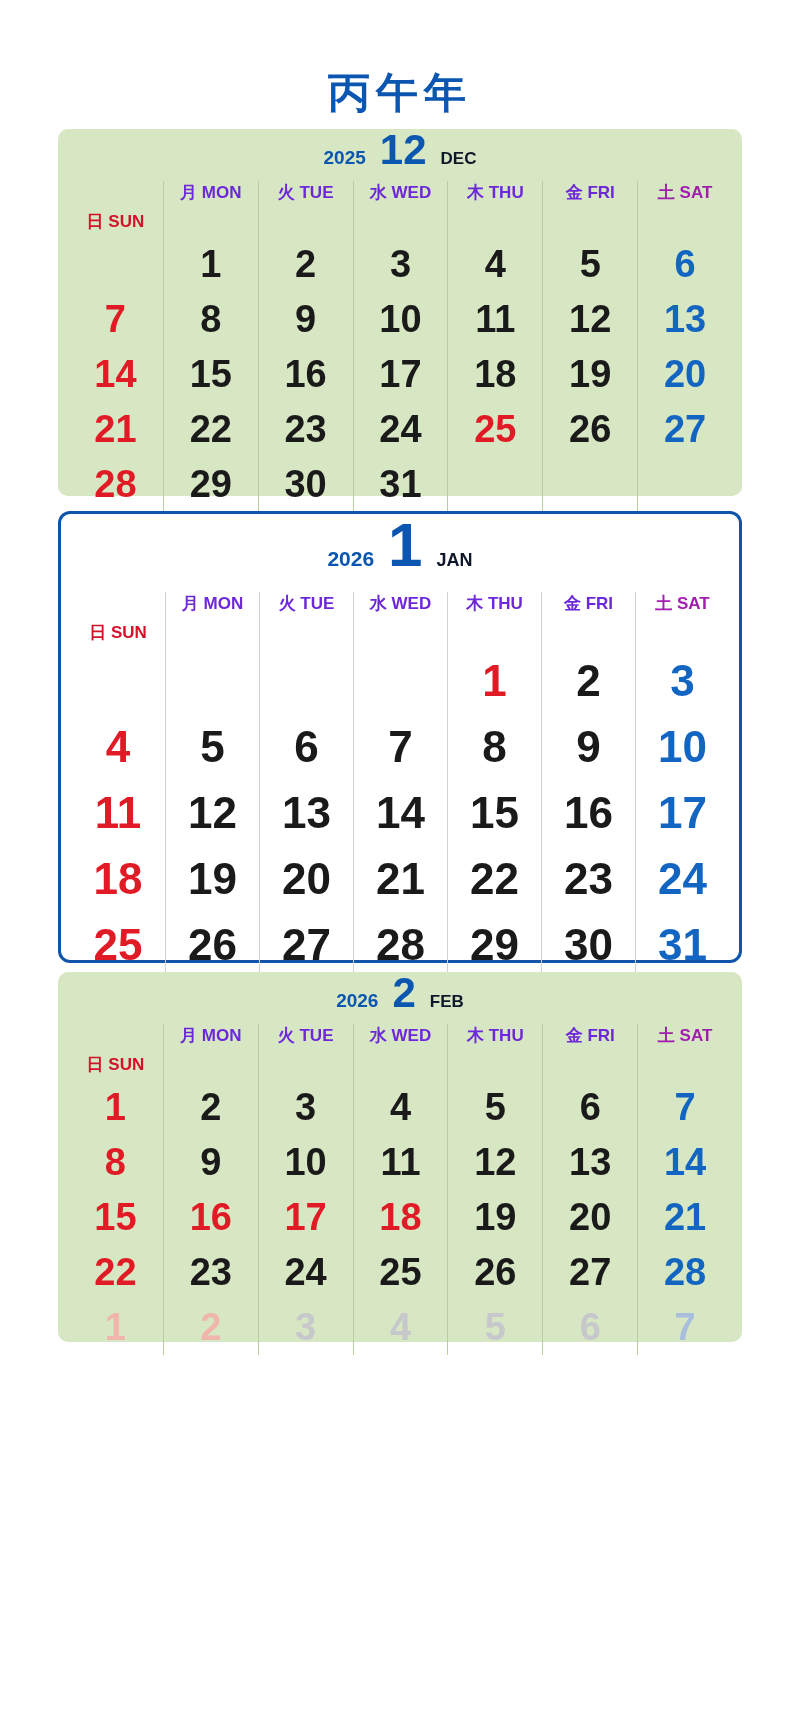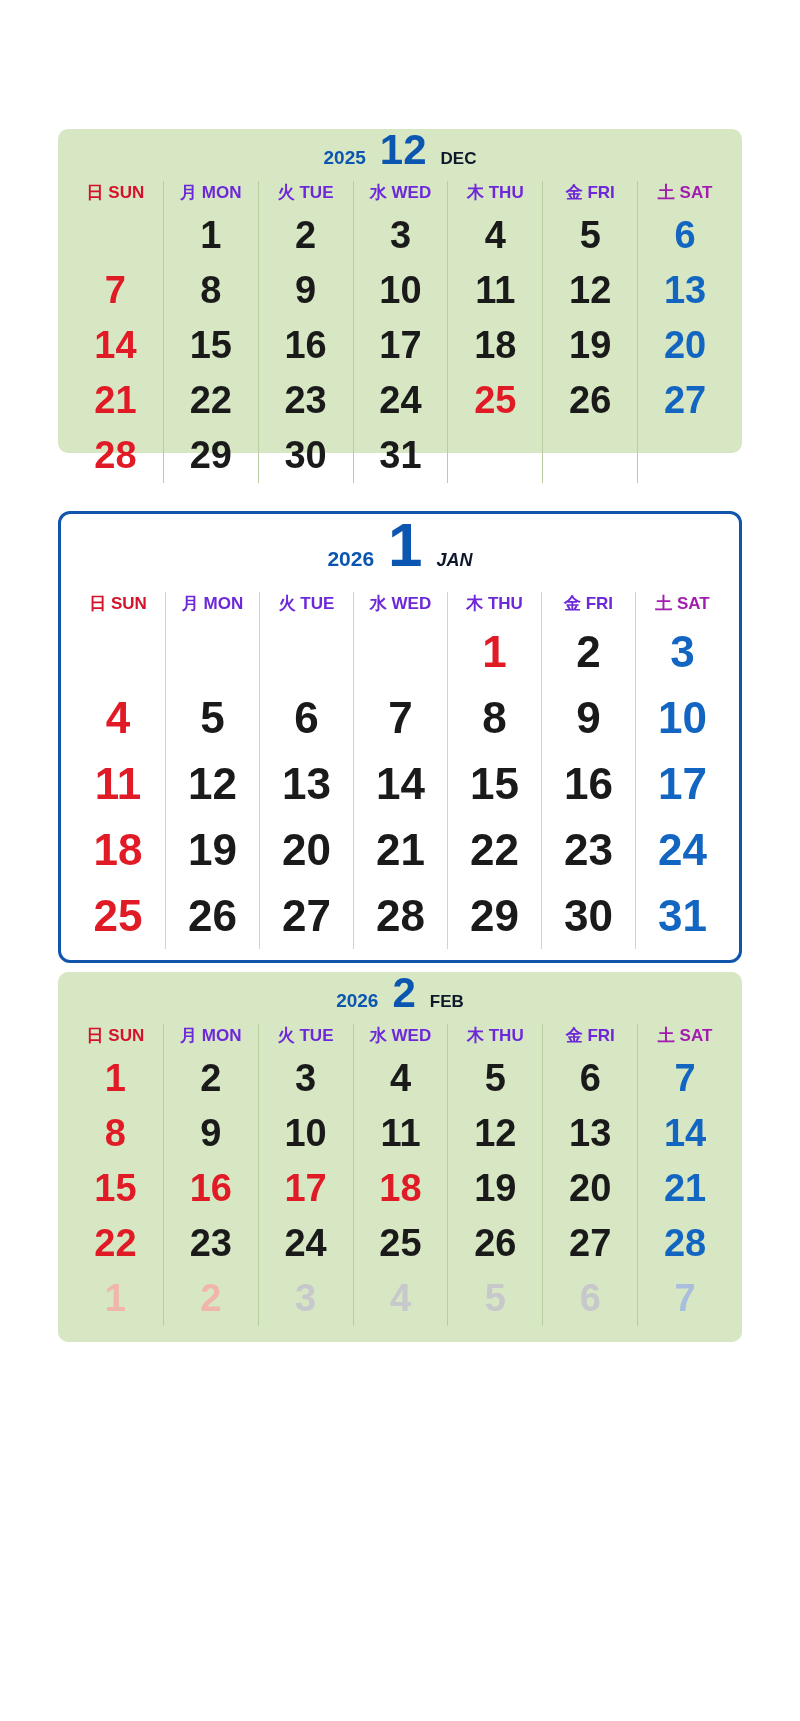--- a/index.html
+++ b/index.html
@@ -30,21 +30,21 @@
     line-height: 1;
   }
   .month-block {
     position: absolute;
     left: 58px;
     width: 684px;
     box-sizing: border-box;
   }
   .block-prev {
     top: 129px;
-    height: 324px;
+    height: 367px;
     background: #d7e6c3;
     border-radius: 10px;
   }
   .block-main {
     top: 511px;
     height: 452px;
     background: #ffffff;
     border: 3px solid #1055ab;
     border-radius: 12px;
   }
@@ -76,36 +76,36 @@
     font-size: 42px;
     line-height: 1;
   }
   .block-main .m-num { font-size: 62px; }
   .block-main .m-year { font-size: 21px; }
   .m-abbr {
     color: #0f172a;
     font-weight: bold;
     font-size: 17px;
   }
-  .block-main .m-abbr { font-size: 18px; font-style: italic; }
+  .block-main .m-abbr { font-size: 18px; }
 
   
   .cal-grid {
     display: grid;
     grid-template-columns: repeat(7, 1fr);
     padding: 0 10px 0 10px;
   }
   .dow {
     text-align: center;
     font-size: 17px;
     font-weight: bold;
     padding-bottom: 4px;
     color: #6d28d9;
   }
-  .dow.sun { color: #d4122a; }
+  .dow.sun { color: #d4122a; margin-top: 29px; }
   .dow.sat { color: #a21caf; }
   .cell {
     text-align: center;
     font-size: 38px;
     font-weight: bold;
     color: #1a1a1a;
     line-height: 1.45;
     position: relative;
   }
   .block-main .cell { font-size: 44px; line-height: 1.5; }
@@ -133,20 +133,21 @@
   .block-next .cal-grid .dow:nth-child(7n+1),
   .block-next .cal-grid .cell:nth-child(7n+1),
   .block-main .cal-grid .dow:nth-child(7n+1),
   .block-main .cal-grid .cell:nth-child(7n+1) { border-left: none; }
 </style>
 </head>
 <body>
 
 <div class="page">
 
+  <div class="year-title">丙午年</div>
 
   <div class="month-block block-prev">
     <div class="month-head">
       <span class="m-year">2025</span>
       <span class="m-num">12</span>
       <span class="m-abbr">DEC</span>
     </div>
     <div class="cal-grid" id="grid-previous">
         <div class="dow sun">日 SUN</div>
         <div class="dow ">月 MON</div>

